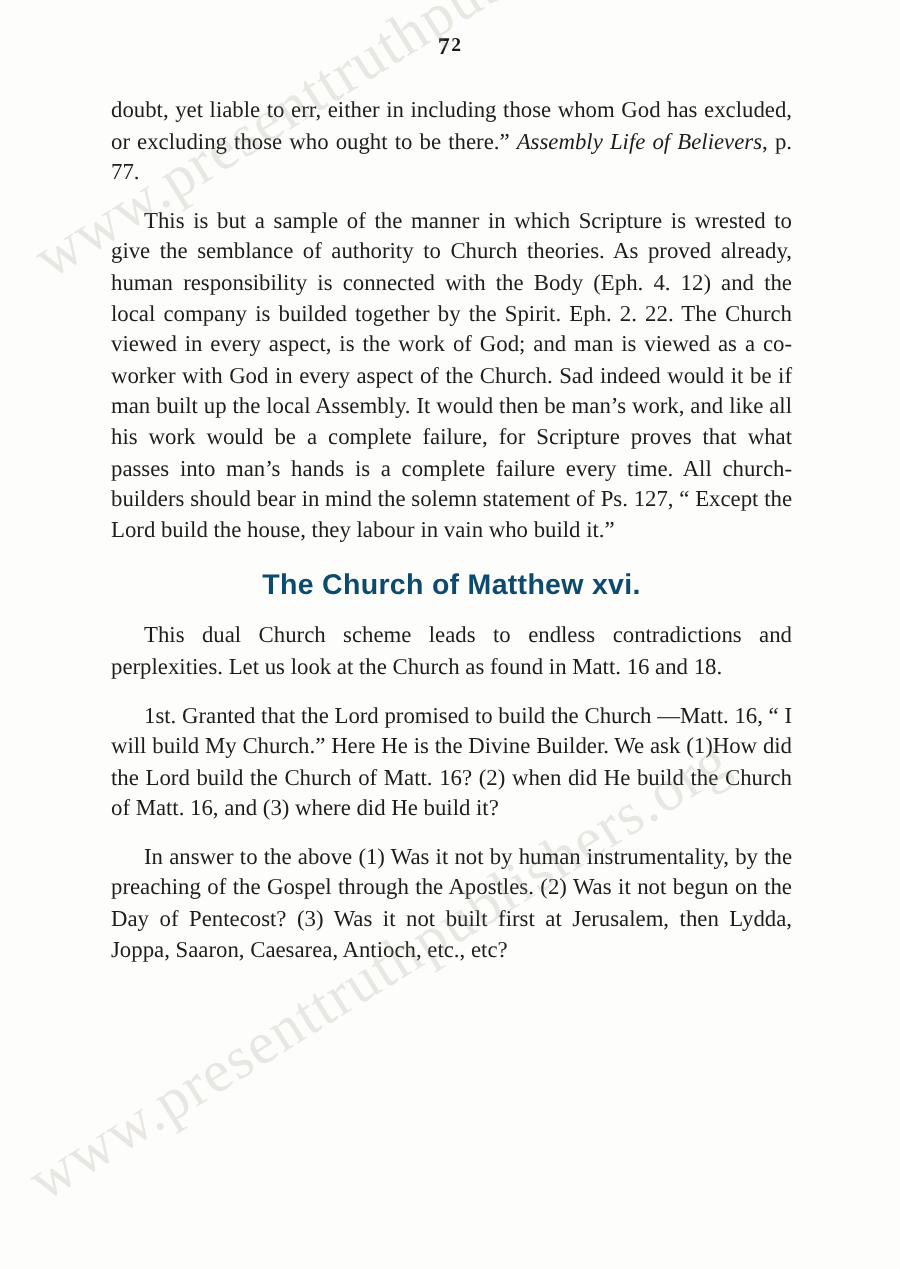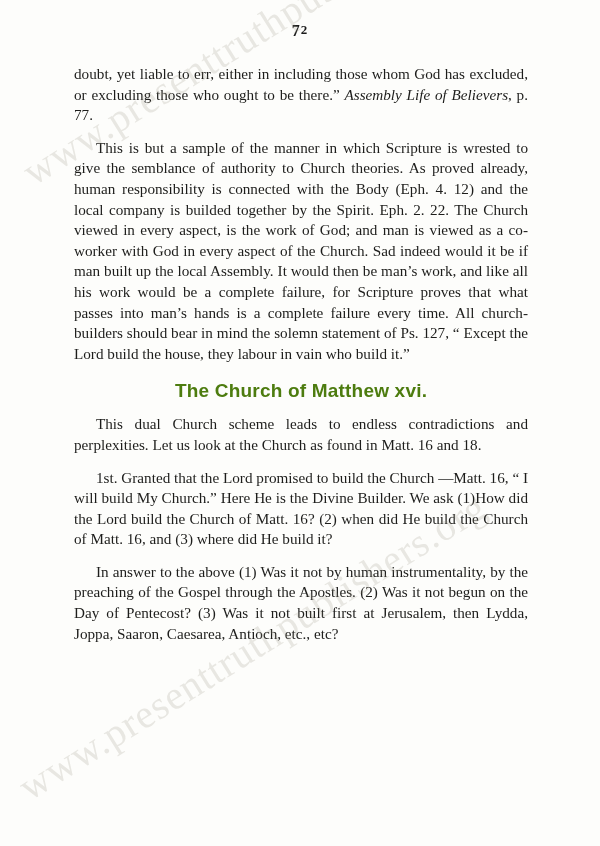--- a/index.html
+++ b/index.html
@@ -85,21 +85,21 @@
     text-indent: 22px;
   }
   .it { font-style: italic; }
   h2.section-title {
     margin: 16px 0 12px 0;
     text-align: center;
     font-family: "Liberation Sans", sans-serif;
     font-size: 19px;
     font-weight: bold;
     letter-spacing: 0.2px;
-    color: #4d7c0f;
+    color: #0c4a6e;
   }
 </style>
 </head>
 <body>
 
 <div id="page">
 
   <div id="watermark">
     <div class="wm-text" id="wm1">www.presenttruthpublishers.org</div>
     <div class="wm-text" id="wm2">www.presenttruthpublishers.org</div>

